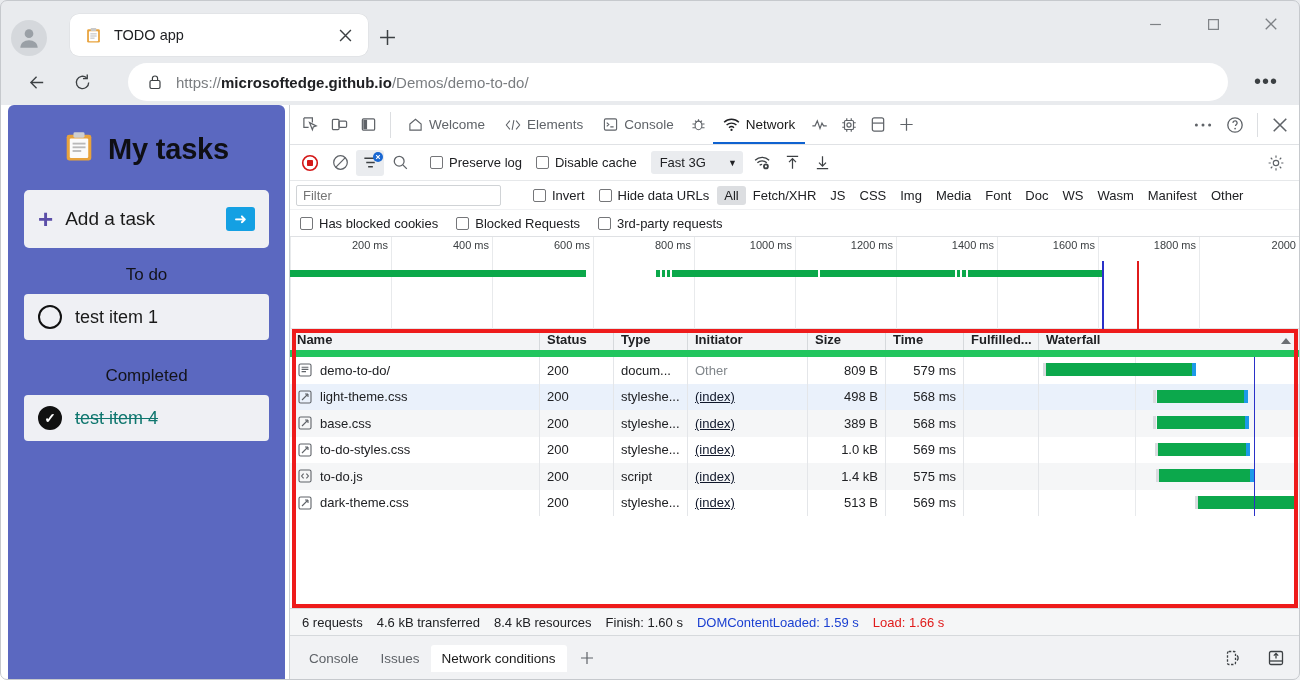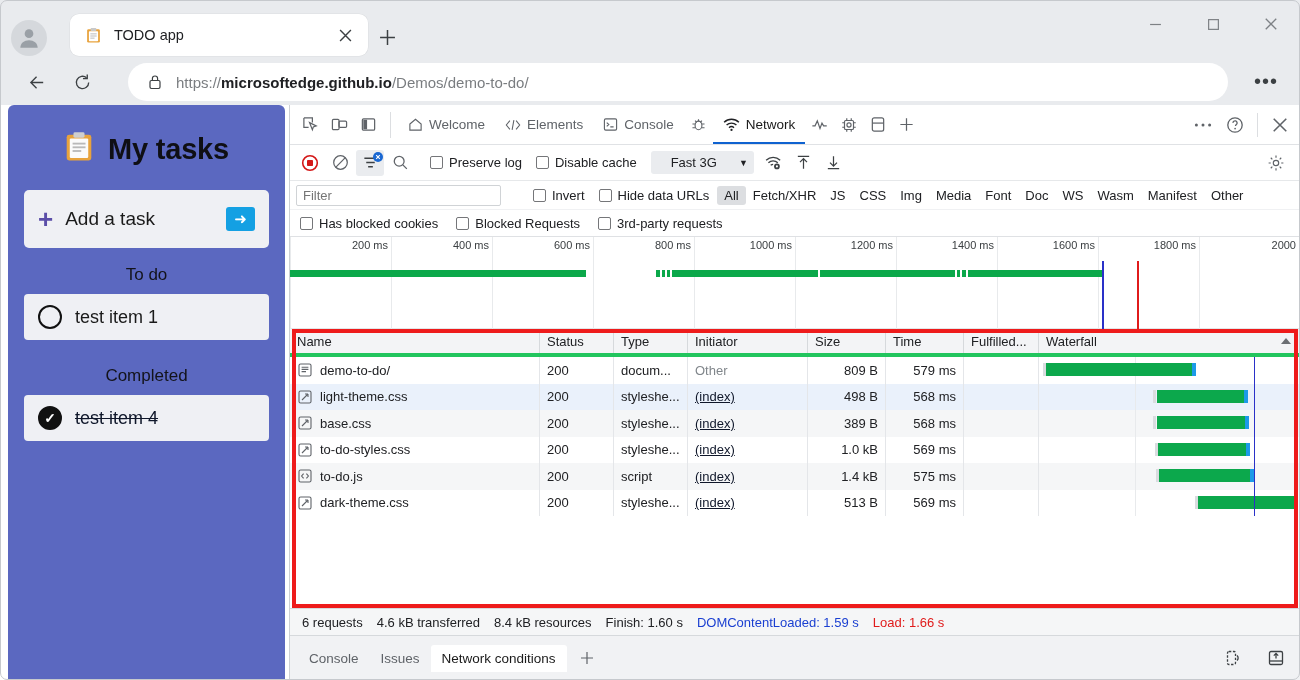--- a/index.html
+++ b/index.html
@@ -70,21 +70,21 @@
     display: flex; align-items: center; justify-content: center; color: #fff; font-size: 15px;
   }
   .sect-label { text-align: center; font-size: 17px; color: #13131a; padding: 17px 0 9px; }
   .task {
     margin: 0 16px 9px; height: 46px; background: #eff0f4; border-radius: 4px;
     display: flex; align-items: center; padding: 0 14px; gap: 13px;
   }
   .task-circle { width: 24px; height: 24px; border: 2.6px solid #111; border-radius: 50%; flex: 0 0 24px; }
   .task-circle.done { background: #111; border-color: #111; display: flex; align-items: center; justify-content: center; color: #fff; font-size: 14px; font-weight: 700; }
   .task-text { font-size: 18px; color: #1a1a1a; }
-  .task-text.done { text-decoration: line-through; color: #0f172a; }
+  .task-text.done { text-decoration: line-through; color: #0f766e; }
 
   
   .devtools {
     position: absolute; left: 289px; top: 0; width: 1011px; height: 575px;
     background: #fff; border-left: 1px solid #cdd0d4; display: flex; flex-direction: column;
   }
   .dt-tabbar { height: 40px; border-bottom: 1px solid #e0e2e5; display: flex; align-items: center; position: relative; }
   .dt-iconbtn { width: 29px; height: 29px; display: flex; align-items: center; justify-content: center; flex: 0 0 auto; }
   .dt-sep { width: 1px; height: 26px; background: #dcdee1; margin: 0 7px; flex: 0 0 1px; }
   .dt-tab {
@@ -97,21 +97,21 @@
   .dt-right .dt-iconbtn { width: 32px; height: 32px; }
   .dt-vsep { width: 1px; height: 24px; background: #dcdee1; margin: 0 6px; }
 
   .net-toolbar { height: 36px; border-bottom: 1px solid #e6e8ea; display: flex; align-items: center; padding: 0 6px; position: relative; }
   .tb-btn { width: 28px; height: 26px; display: flex; align-items: center; justify-content: center; border-radius: 3px; margin-right: 2px; position: relative; }
   .tb-btn.active { background: #eaecef; }
   .chk { display: flex; align-items: center; gap: 6px; font-size: 13px; color: #202124; margin-left: 14px; white-space: nowrap; }
   .box { width: 13px; height: 13px; border: 1.3px solid #757679; border-radius: 2px; background: #fff; flex: 0 0 13px; }
   .throttle {
     margin-left: 14px; height: 23px; background: #eaecef; border-radius: 3px;
-    display: flex; align-items: center; padding: 0 6px 0 20px; gap: 22px; font-size: 13px; color: #202124;
+    display: flex; align-items: center; padding: 0 6px 0 9px; gap: 22px; font-size: 13px; color: #202124;
   }
   .caret { font-size: 9px; color: #202124; }
   .tb-gear { position: absolute; right: 8px; top: 5px; }
 
   .filter-bar { height: 29px; display: flex; align-items: center; padding: 0 6px; border-bottom: 1px solid #f0f1f3; }
   .filter-input {
     width: 205px; height: 21px; border: 1px solid #d0d3d6; border-radius: 2px; background: #fff;
     font-size: 13px; color: #9aa0a6; padding: 0 6px; outline: none; font-family: inherit;
   }
   .ftypes { display: flex; align-items: center; gap: 0; margin-left: 6px; }
@@ -124,21 +124,21 @@
   .overview { height: 92px; position: relative; background: #fff; border-bottom: 1px solid #e3e5e8; }
   .ov-tick { position: absolute; top: 0; height: 92px; border-left: 1px solid #e8eaec; }
   .ov-tick span { position: absolute; right: 4px; top: 2px; font-size: 11px; color: #3c4043; white-space: nowrap; }
   .ov-band { position: absolute; top: 33px; height: 7px; background: #0ba84a; }
   .ov-dash { position: absolute; top: 33px; height: 7px; background: #fff; width: 2px; }
   .ov-vline { position: absolute; top: 24px; height: 68px; width: 1.5px; }
 
   
   .net-table { flex: 1; position: relative; overflow: hidden; }
   .redbox { position: absolute; left: 2px; top: 0; right: 2px; bottom: 0; border: 4px solid #ee1b1b; pointer-events: none; z-index: 5; }
-  .thead { display: flex; height: 28px; background: #f3f4f6; border-bottom: 4px solid #22c55e; font-size: 13px; color: #202124; }
+  .thead { display: flex; height: 28px; background: #f3f4f6; border-bottom: 7px solid #22c55e; font-size: 13px; color: #202124; font-weight: bold; }
   .th { display: flex; align-items: center; padding: 0 7px; border-right: 1px solid #d6d9dc; position: relative; }
   .tr { display: flex; height: 26.5px; font-size: 13px; color: #202124; align-items: stretch; }
   .tr.odd { background: #f5f6f7; }
   .tr.blue { background: #eaf1fb; }
   .td { display: flex; align-items: center; padding: 0 7px; border-right: 1px solid #e4e6e9; overflow: hidden; white-space: nowrap; }
   .c-name { width: 250px; flex: 0 0 250px; gap: 8px; }
   .c-status { width: 74px; flex: 0 0 74px; }
   .c-type { width: 74px; flex: 0 0 74px; }
   .c-init { width: 120px; flex: 0 0 120px; }
   .c-size { width: 78px; flex: 0 0 78px; justify-content: flex-end; }

